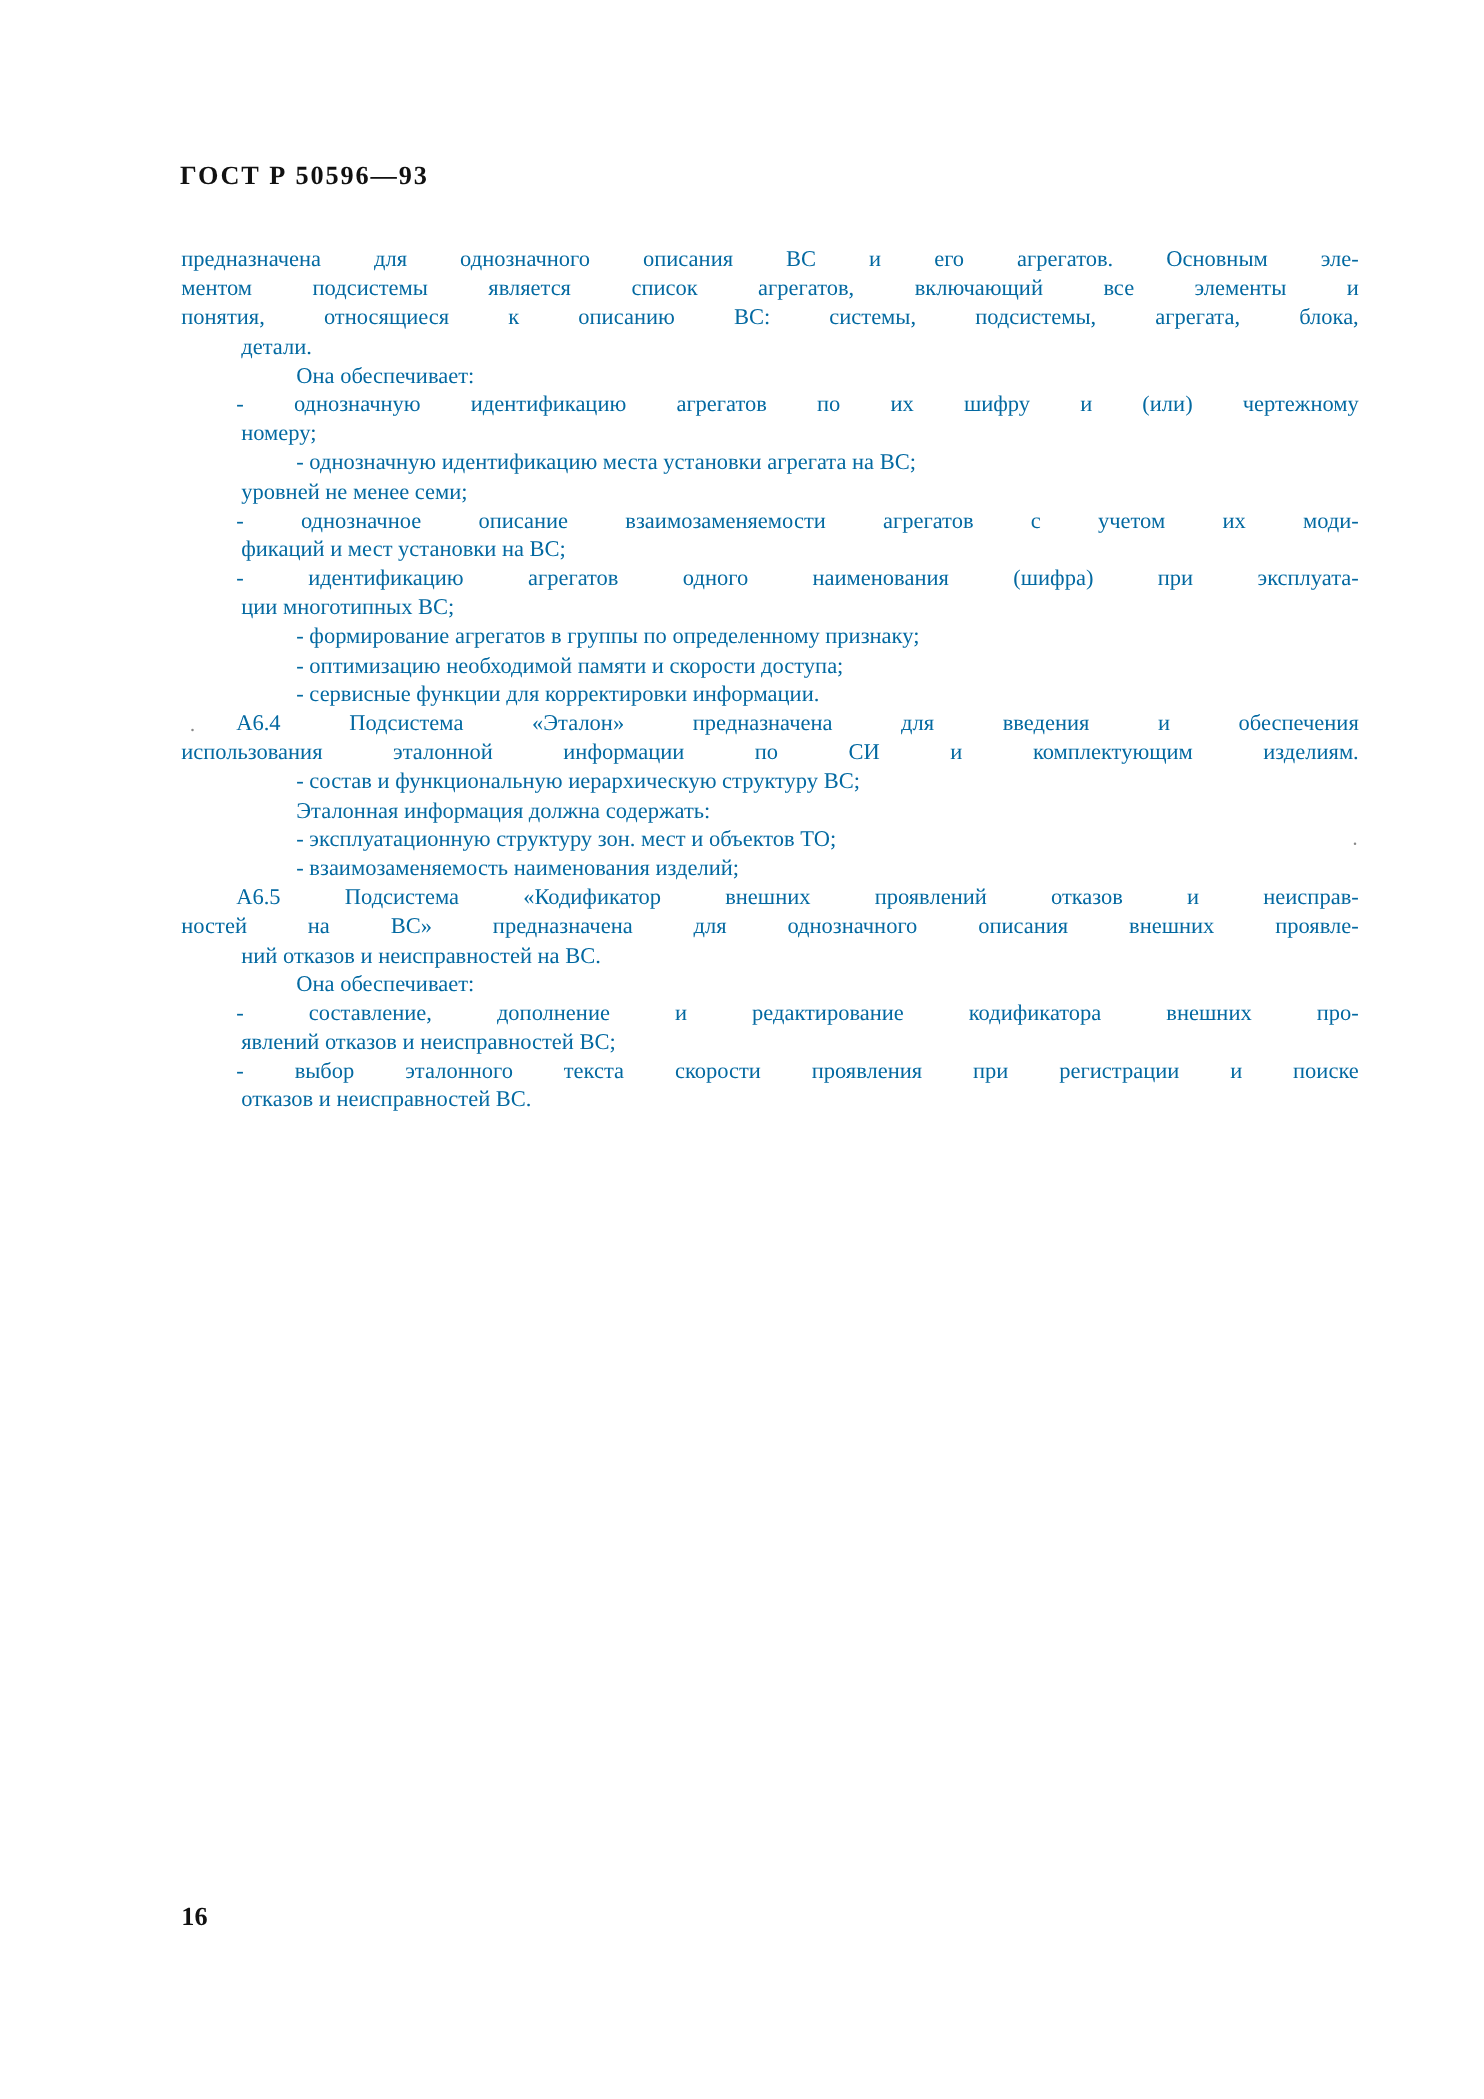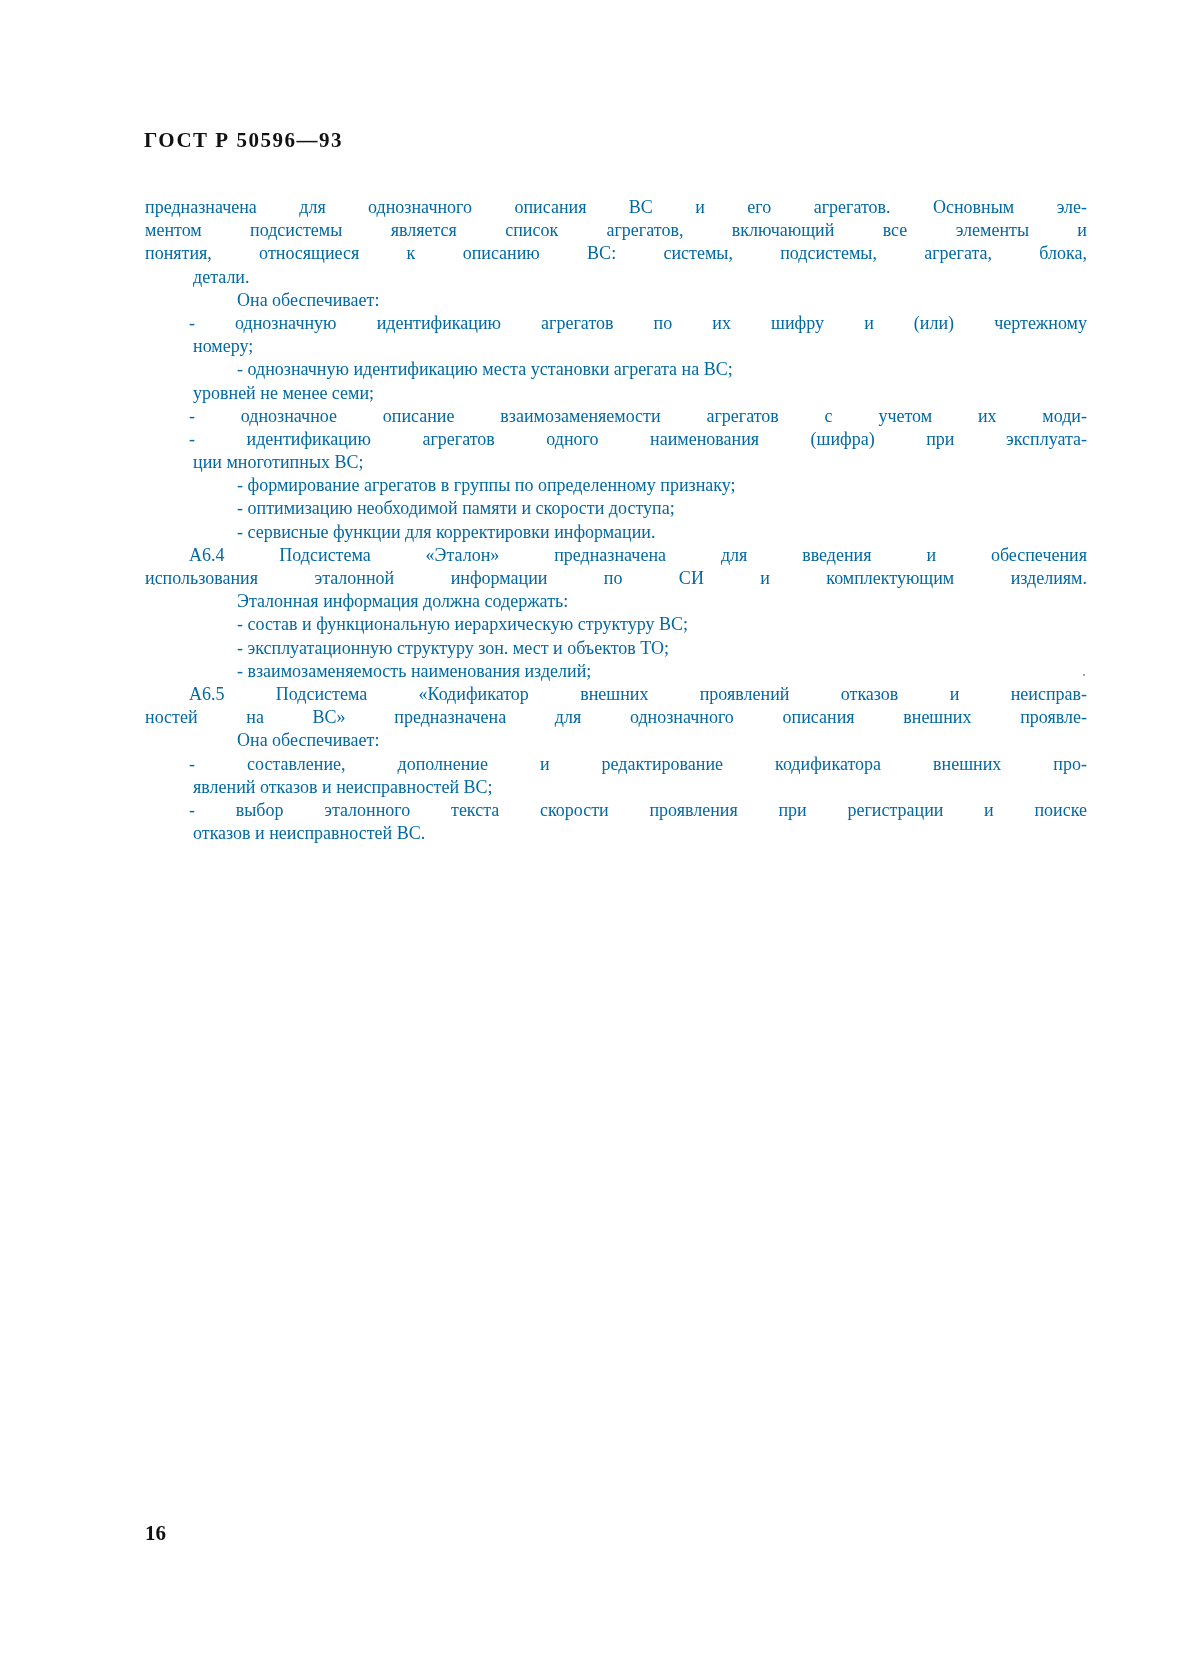--- a/index.html
+++ b/index.html
@@ -75,33 +75,35 @@
   <span class="line">предназначена для однозначного описания ВС и его агрегатов. Основным эле-</span>
   <span class="line">ментом подсистемы является список агрегатов, включающий все элементы и</span>
   <span class="line">понятия, относящиеся к описанию ВС: системы, подсистемы, агрегата, блока,</span>
   <span class="line last">детали.</span>
   <span class="line last indent">Она обеспечивает:</span>
   <span class="line indent">- однозначную идентификацию агрегатов по их шифру и (или) чертежному</span>
   <span class="line last">номеру;</span>
   <span class="line last indent">- однозначную идентификацию места установки агрегата на ВС;</span>
   <span class="line last">уровней не менее семи;</span>
   <span class="line indent">- однозначное описание взаимозаменяемости агрегатов с учетом их моди-</span>
+  <span class="line last">фикаций и мест установки на ВС;</span>
   <span class="line indent">- идентификацию агрегатов одного наименования (шифра) при эксплуата-</span>
   <span class="line last">ции многотипных ВС;</span>
   <span class="line last indent">- формирование агрегатов в группы по определенному признаку;</span>
   <span class="line last indent">- оптимизацию необходимой памяти и скорости доступа;</span>
   <span class="line last indent">- сервисные функции для корректировки информации.</span>
   <span class="line indent">А6.4 Подсистема «Эталон» предназначена для введения и обеспечения</span>
   <span class="line">использования эталонной информации по СИ и комплектующим изделиям.</span>
+  <span class="line last indent">- состав и функциональную иерархическую структуру ВС;</span>
   <span class="line last indent">Эталонная информация должна содержать:</span>
-  <span class="line last indent">- состав и функциональную иерархическую структуру ВС;</span>
   <span class="line last indent">- эксплуатационную структуру зон. мест и объектов ТО;</span>
   <span class="line last indent">- взаимозаменяемость наименования изделий;</span>
   <span class="line indent">А6.5 Подсистема «Кодификатор внешних проявлений отказов и неисправ-</span>
   <span class="line">ностей на ВС» предназначена для однозначного описания внешних проявле-</span>
+  <span class="line last">ний отказов и неисправностей на ВС.</span>
   <span class="line last indent">Она обеспечивает:</span>
   <span class="line indent">- составление, дополнение и редактирование кодификатора внешних про-</span>
   <span class="line last">явлений отказов и неисправностей ВС;</span>
   <span class="line indent">- выбор эталонного текста скорости проявления при регистрации и поиске</span>
   <span class="line last">отказов и неисправностей ВС.</span>
 </div>
 
 <div class="page-number">16</div>
 
 <span class="speck" style="left:153px; top:583px;"></span>

